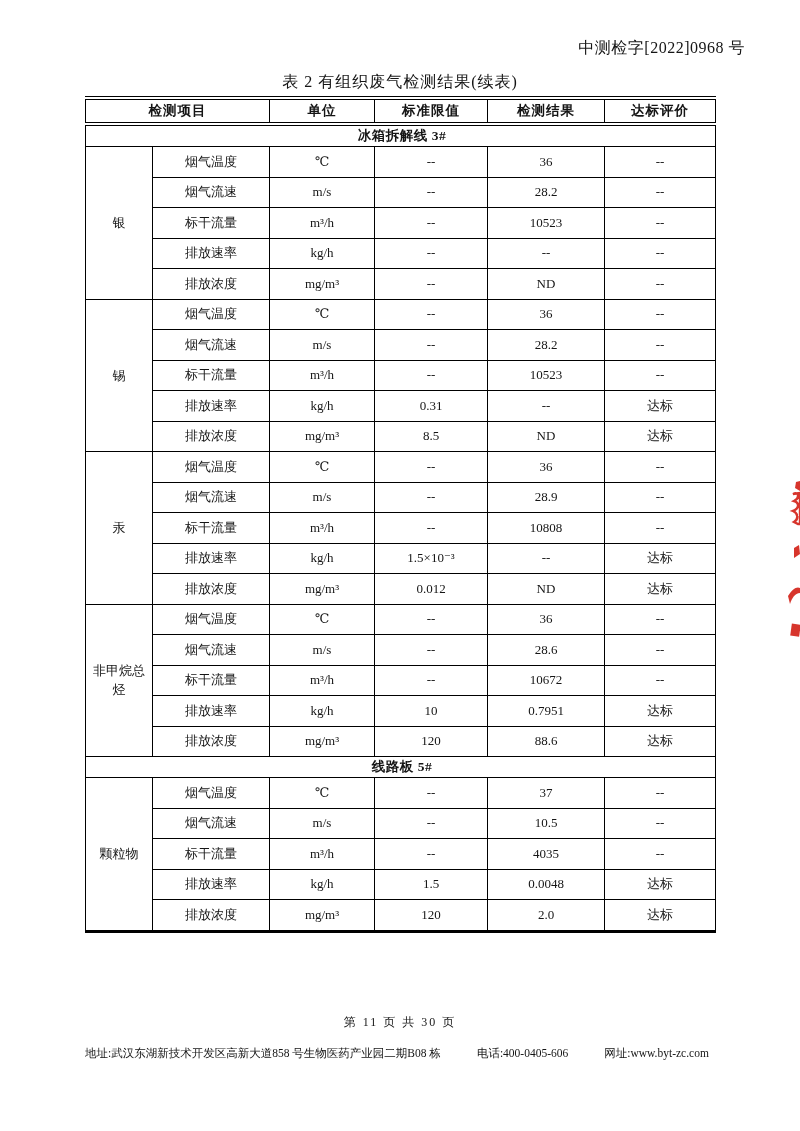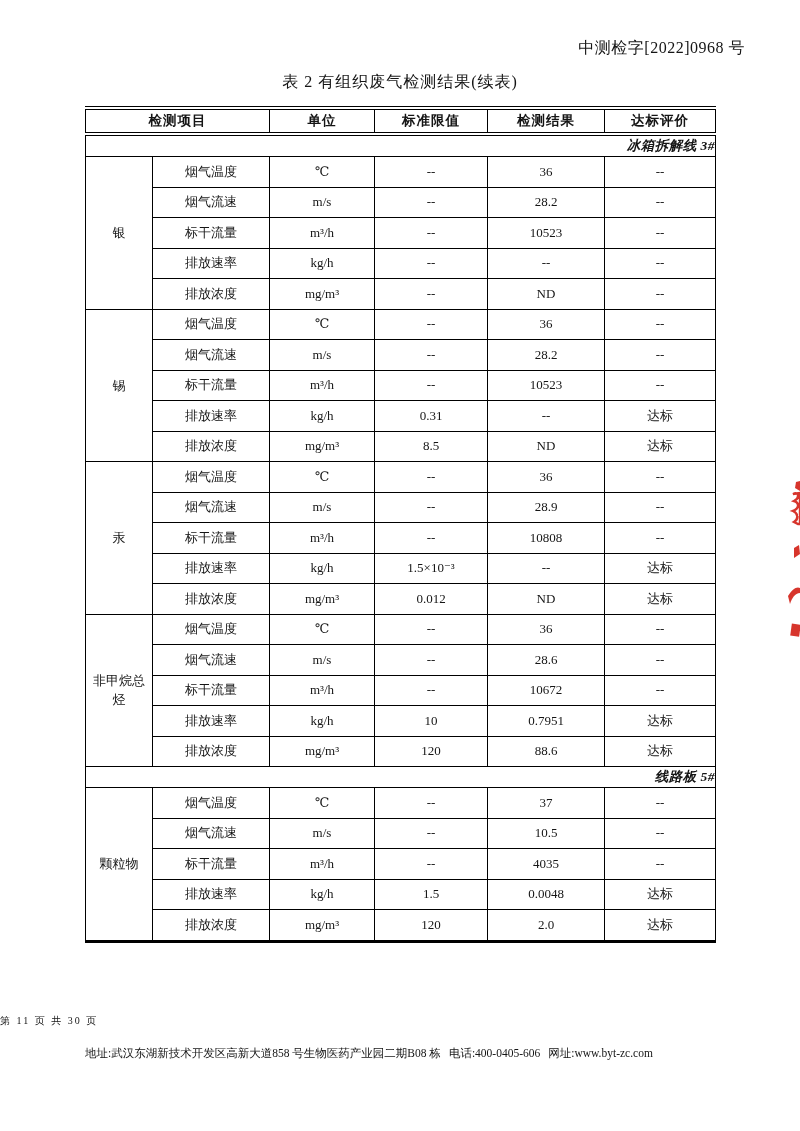--- a/index.html
+++ b/index.html
@@ -27,21 +27,21 @@
     left: 85px;
     width: 630px;
     text-align: center;
     font-size: 16px;
     font-weight: normal;
     letter-spacing: 1px;
   }
   table.results-table {
     position: absolute;
     left: 85px;
-    top: 106px;
+    top: 96px;
     width: 630px;
     border-collapse: collapse;
     table-layout: fixed;
     border-top: 4px double #000;
     border-bottom: 3px solid #000;
     border-left: 1px solid #000;
     border-right: 1px solid #000;
   }
   .results-table col.c1 { width: 67px; }
   .results-table col.c2 { width: 117px; }
@@ -62,48 +62,48 @@
   .results-table td {
     border: 1px solid #000;
     height: 29.5px;
     font-size: 13px;
     text-align: center;
     padding: 0;
     overflow: hidden;
   }
   .results-table tr.section-row td {
     height: 20px;
-    text-align: right;
+    text-align: center;
     font-weight: bold;
     font-size: 13.5px;
     padding-left: 3px;
     letter-spacing: 0.5px;
-    font-style: italic;
   }
   .results-table td.group-cell {
     font-size: 13px;
     line-height: 1.5;
     padding: 0 6px;
   }
   .page-indicator {
     position: absolute;
     top: 1014px;
     left: 0;
     width: 100%;
-    font-size: 10px;
+    text-align: center;
+    font-size: 12px;
     letter-spacing: 2px;
   }
   .footer-line {
     position: absolute;
     top: 1046px;
     left: 85px;
     width: 660px;
     font-size: 11.5px;
     display: flex;
-    gap: 8px;
+    gap: 36px;
     white-space: nowrap;
   }
   .seal {
     position: absolute;
     top: 478px;
     right: 0;
     width: 16px;
     height: 170px;
   }
 </style>

